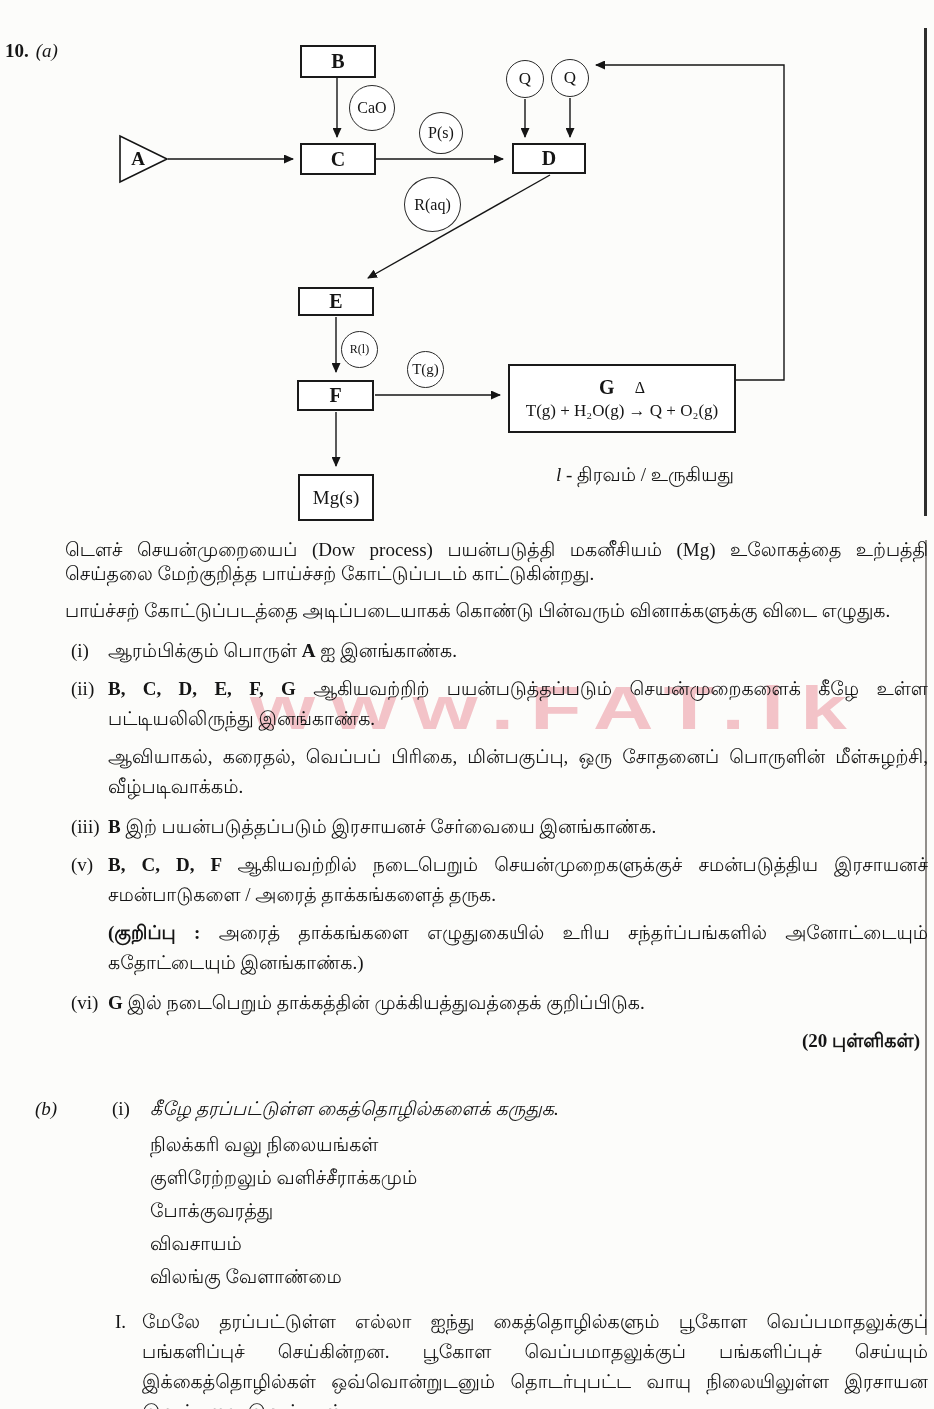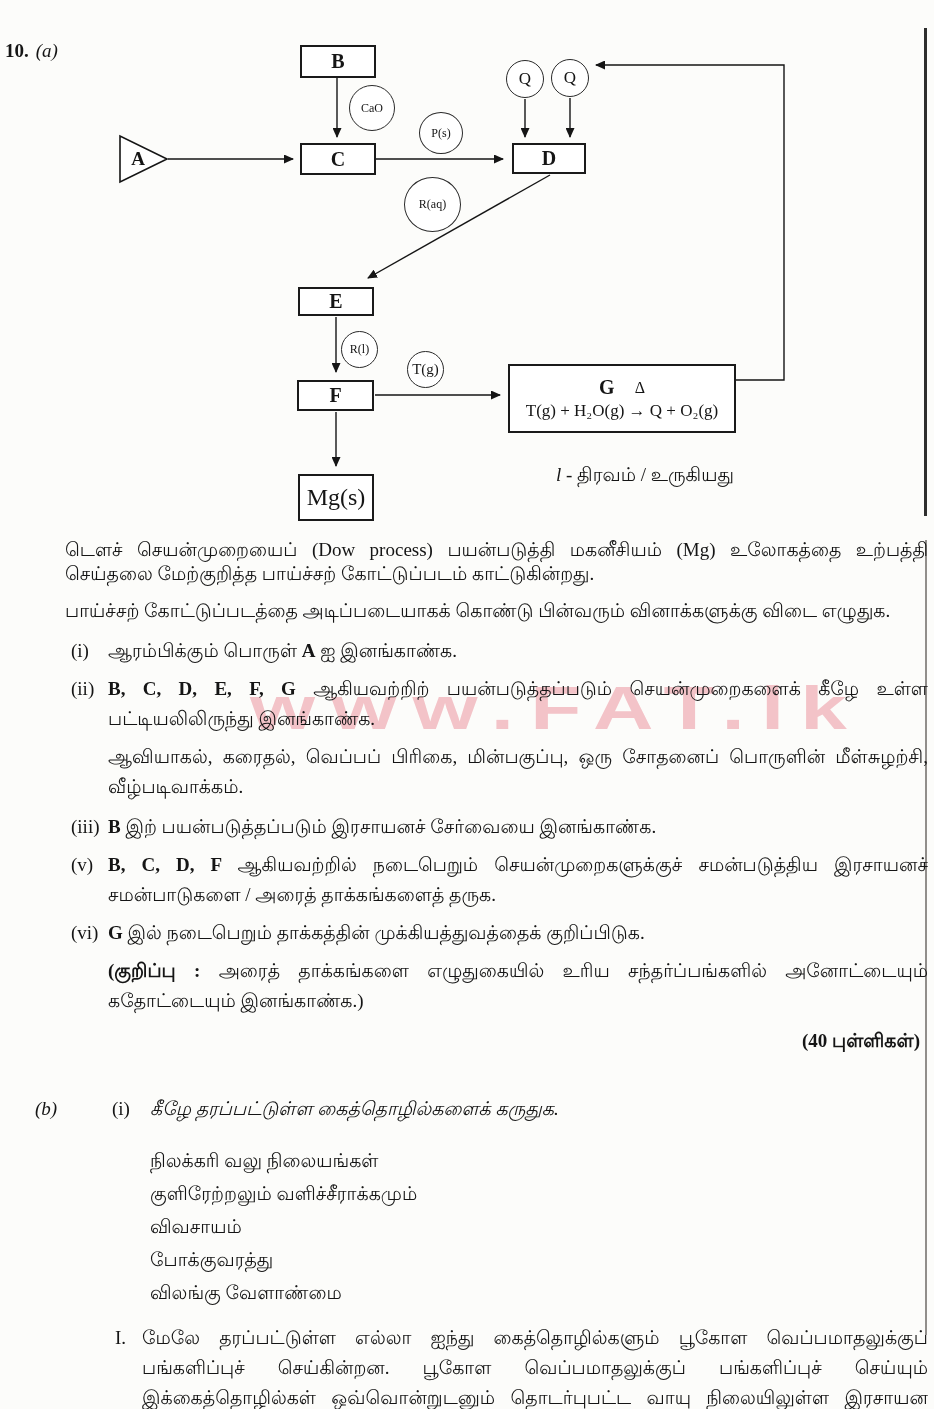--- a/index.html
+++ b/index.html
@@ -4,28 +4,28 @@
 <style>
   html,body{margin:0;padding:0;background:#e8e8e8;}
   #page{position:relative;width:934px;height:1409px;background:#fcfcfa;margin:0 auto;
         overflow:hidden;font-family:"Liberation Serif","DejaVu Serif",serif;color:#151515;}
   
   #flowchart{position:absolute;top:12px;left:0;width:934px;height:530px;z-index:2;}
   #fc-svg{position:absolute;top:0;left:0;}
   .box{position:absolute;border:2px solid #1a1a1a;background:#fff;display:flex;align-items:center;
        justify-content:center;font-weight:bold;font-size:20px;box-sizing:border-box;}
   .circle{position:absolute;border:1.5px solid #2a2a2a;border-radius:50%;background:#fff;display:flex;
-       align-items:center;justify-content:center;font-size:12px;box-sizing:border-box;}
+       align-items:center;justify-content:center;font-size:16px;box-sizing:border-box;}
   .box-b{left:300px;top:33px;width:76px;height:33px;}
   .box-c{left:300px;top:131px;width:76px;height:32px;}
   .box-d{left:512px;top:131px;width:74px;height:31px;}
   .box-e{left:298px;top:275px;width:76px;height:29px;}
   .box-f{left:297px;top:368px;width:77px;height:31px;}
   .box-g{left:508px;top:352px;width:228px;height:69px;flex-direction:column;font-weight:normal;padding:2px 4px;}
-  .box-mg{left:298px;top:462px;width:76px;height:47px;font-weight:normal;font-size:24px;}
+  .box-mg{left:298px;top:462px;width:76px;height:47px;font-weight:normal;font-size:19px;}
   .g-top{display:flex;align-items:center;gap:20px;font-size:20px;}
   .g-letter{font-weight:bold;}
   .g-delta{font-size:16px;}
   .g-eq{font-size:17px;margin-top:2px;white-space:nowrap;}
   .c-cao{left:349px;top:73px;width:46px;height:46px;}
   .c-ps{left:419px;top:100px;width:44px;height:42px;}
   .c-q1{left:506px;top:48px;width:38px;height:38px;font-size:17px;}
   .c-q2{left:551px;top:47px;width:38px;height:38px;font-size:17px;}
   .c-raq{left:404px;top:165px;width:57px;height:55px;}
   .c-rl{left:341px;top:319px;width:37px;height:37px;font-size:12px;}
@@ -50,21 +50,21 @@
   .bold{font-weight:bold;}
   .q-item{display:flex;margin-bottom:8px;}
   .q-num{width:43px;flex:none;padding-left:6px;box-sizing:border-box;text-align:left;}
   .q-content{flex:1;text-align:justify;}
   .q-note{margin-bottom:10px;}
   #marks-line{text-align:right;font-weight:bold;padding-right:8px;margin-top:6px;}
   #part-b-row{display:flex;margin:38px 0 4px -30px;}
   .b-label{width:77px;flex:none;font-style:italic;}
   .b-sub{width:38px;flex:none;}
   .b-intro{flex:1;font-style:italic;}
-  #industries{margin:20px 0 14px 85px;line-height:33px;}
+  #industries{margin:4px 0 14px 85px;line-height:33px;}
   .industry{white-space:pre;}
   .roman-item{display:flex;margin:0 0 10px 50px;}
   .roman-num{width:27px;flex:none;}
   .roman-content{flex:1;text-align:justify;line-height:30px;}
 </style>
 </head>
 <body>
 
 <div id="page">
 
@@ -144,43 +144,43 @@
           <div class="q-content"><span>ஆவியாகல், கரைதல், வெப்பப் பிரிகை, மின்பகுப்பு, ஒரு சோதனைப் பொருளின் மீள்சுழற்சி, வீழ்படிவாக்கம்.</span></div>
         </div>
         <div class="q-item">
           <span class="q-num">(iii)</span>
           <div class="q-content"><span class="bold">B </span><span>இற் பயன்படுத்தப்படும் இரசாயனச் சேர்வையை இனங்காண்க.</span></div>
         </div>
         <div class="q-item">
           <span class="q-num">(v)</span>
           <div class="q-content"><span class="bold">B, C, D, F </span><span>ஆகியவற்றில் நடைபெறும் செயன்முறைகளுக்குச் சமன்படுத்திய இரசாயனச் சமன்பாடுகளை / அரைத் தாக்கங்களைத் தருக.</span></div>
         </div>
+        <div class="q-item q-note">
+          <span class="q-num"></span>
+          <div class="q-content"><span class="bold">(குறிப்பு : </span><span>அரைத் தாக்கங்களை எழுதுகையில் உரிய சந்தர்ப்பங்களில் அனோட்டையும் கதோட்டையும் இனங்காண்க.)</span></div>
+        </div>
         <div class="q-item">
           <span class="q-num">(vi)</span>
           <div class="q-content"><span class="bold">G </span><span>இல் நடைபெறும் தாக்கத்தின் முக்கியத்துவத்தைக் குறிப்பிடுக.</span></div>
         </div>
-        <div class="q-item q-note">
-          <span class="q-num"></span>
-          <div class="q-content"><span class="bold">(குறிப்பு : </span><span>அரைத் தாக்கங்களை எழுதுகையில் உரிய சந்தர்ப்பங்களில் அனோட்டையும் கதோட்டையும் இனங்காண்க.)</span></div>
-        </div>
       </div>
 
-    <div id="marks-line">(40 புள்ளிகள்)</div>
+    <div id="marks-line">(20 புள்ளிகள்)</div>
 
     <div id="part-b-row">
       <span class="b-label">(b)</span>
       <span class="b-sub">(i)</span>
       <span class="b-intro">கீழே தரப்பட்டுள்ள கைத்தொழில்களைக் கருதுக.</span>
     </div>
 
     <div id="industries">
         <div class="industry">நிலக்கரி வலு நிலையங்கள்</div>
         <div class="industry">குளிரேற்றலும் வளிச்சீராக்கமும்</div>
+        <div class="industry">போக்குவரத்து</div>
         <div class="industry">விவசாயம்</div>
-        <div class="industry">போக்குவரத்து</div>
         <div class="industry">விலங்கு வேளாண்மை</div>
       </div>
 
     <div id="roman-items">
         <div class="roman-item">
           <span class="roman-num">I.</span>
           <div class="roman-content"><span>மேலே தரப்பட்டுள்ள எல்லா ஐந்து கைத்தொழில்களும் பூகோள வெப்பமாதலுக்குப் பங்களிப்புச் செய்கின்றன. பூகோள வெப்பமாதலுக்குப் பங்களிப்புச் செய்யும் இக்கைத்தொழில்கள் ஒவ்வொன்றுடனும் தொடர்புபட்ட வாயு நிலையிலுள்ள இரசாயன இனங்களை இனங்காண்க.</span></div>
         </div>
       </div>
   </div>

